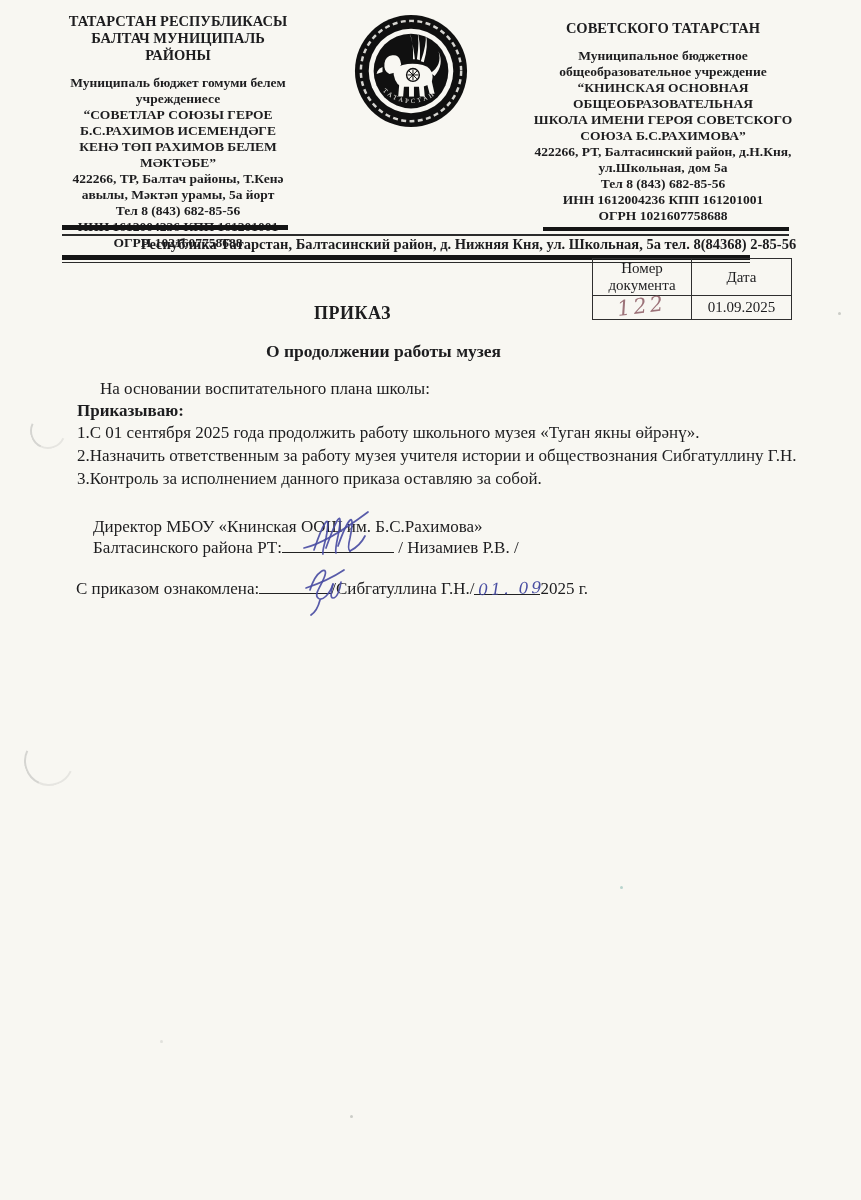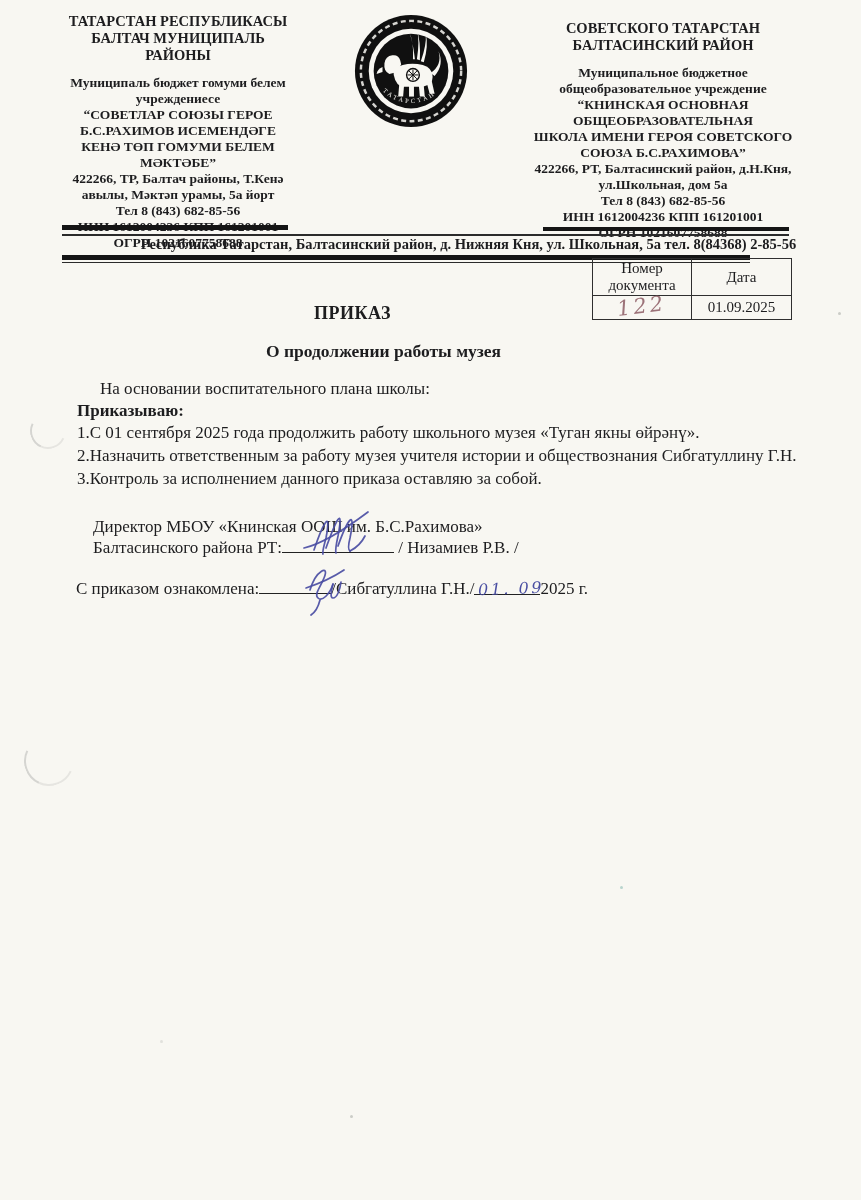--- a/index.html
+++ b/index.html
@@ -60,21 +60,21 @@
 
 <div class="page">
 
   <div class="abs lh" style="left:62px; top:13px; width:232px;">
     <div class="top-line">ТАТАРСТАН  РЕСПУБЛИКАСЫ</div>
     <div class="top-line">БАЛТАЧ МУНИЦИПАЛЬ РАЙОНЫ</div>
     <div class="gap-top">Муниципаль  бюджет гомуми белем</div>
     <div>учреждениесе</div>
     <div>“СОВЕТЛАР СОЮЗЫ ГЕРОЕ</div>
     <div>Б.С.РАХИМОВ ИСЕМЕНДӘГЕ</div>
-    <div>КЕНӘ ТӨП ГОМУМИ БЕЛЕМ</div>
+    <div>КЕНӘ ТӨП РАХИМОВ БЕЛЕМ</div>
     <div>МӘКТӘБЕ”</div>
     <div>422266, ТР, Балтач районы, Т.Кенә</div>
     <div>авылы, Мәктәп урамы, 5а йорт</div>
     <div>Тел 8 (843) 682-85-56</div>
     <div>ИНН 1612004236      КПП 161201001</div>
     <div>ОГРН 1021607758688</div>
   </div>
 
   <div class="abs" style="left:352px; top:12px;">
     <svg width="118" height="120" viewBox="0 0 120 122">
@@ -114,21 +114,20 @@
           <path id="cap-arc" d="M24,70 A40,40 0 0,0 96,70"></path>
         </defs>
       <text font-size="6.5" fill="#f8f7f2" letter-spacing="2.5" font-family="Liberation Serif,serif">
         <textPath href="#cap-arc" startOffset="14%">ТАТАРСТАН</textPath>
       </text>
     </svg>
   </div>
 
   <div class="abs lh" style="left:525px; top:20px; width:276px;">
     <div class="top-line">СОВЕТСКОГО  ТАТАРСТАН</div>
-    <div class="top-line">БАЛТАСИНСКИЙ РАЙОН</div>
     <div class="gap-top">Муниципальное бюджетное</div>
     <div>общеобразовательное учреждение</div>
     <div>“КНИНСКАЯ  ОСНОВНАЯ</div>
     <div>ОБЩЕОБРАЗОВАТЕЛЬНАЯ</div>
     <div>ШКОЛА ИМЕНИ ГЕРОЯ СОВЕТСКОГО</div>
     <div>СОЮЗА Б.С.РАХИМОВА”</div>
     <div>422266, РТ, Балтасинский район, д.Н.Кня,</div>
     <div>ул.Школьная, дом 5а</div>
     <div>Тел 8 (843) 682-85-56</div>
     <div>ИНН 1612004236      КПП 161201001</div>

